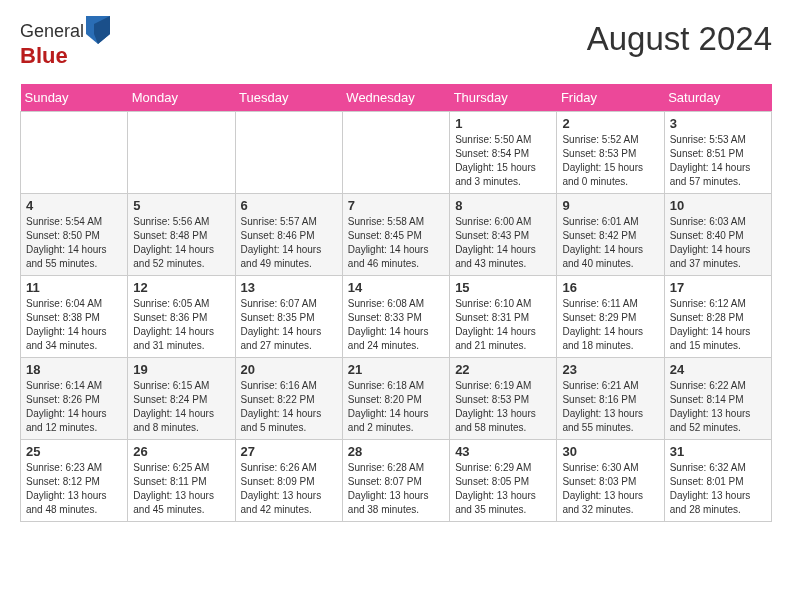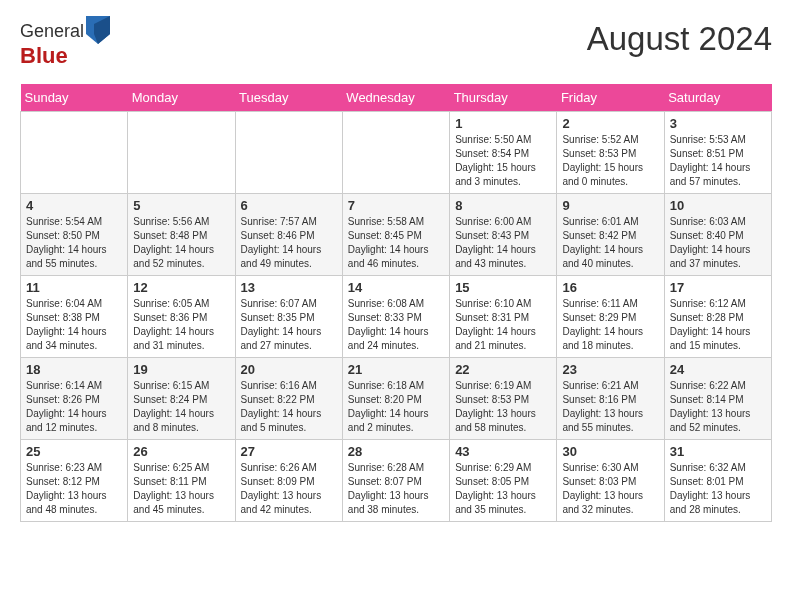--- a/index.html
+++ b/index.html
@@ -166,21 +166,21 @@
         </td>
         <td>
           <div class="day-number">5</div>
           <div class="day-info">Sunrise: 5:56 AM
 Sunset: 8:48 PM
 Daylight: 14 hours
 and 52 minutes.</div>
         </td>
         <td>
           <div class="day-number">6</div>
-          <div class="day-info">Sunrise: 7:57 AM
+          <div class="day-info">Sunrise: 5:57 AM
 Sunset: 8:46 PM
 Daylight: 14 hours
 and 49 minutes.</div>
         </td>
         <td>
           <div class="day-number">7</div>
           <div class="day-info">Sunrise: 5:58 AM
 Sunset: 8:45 PM
 Daylight: 14 hours
 and 46 minutes.</div>

